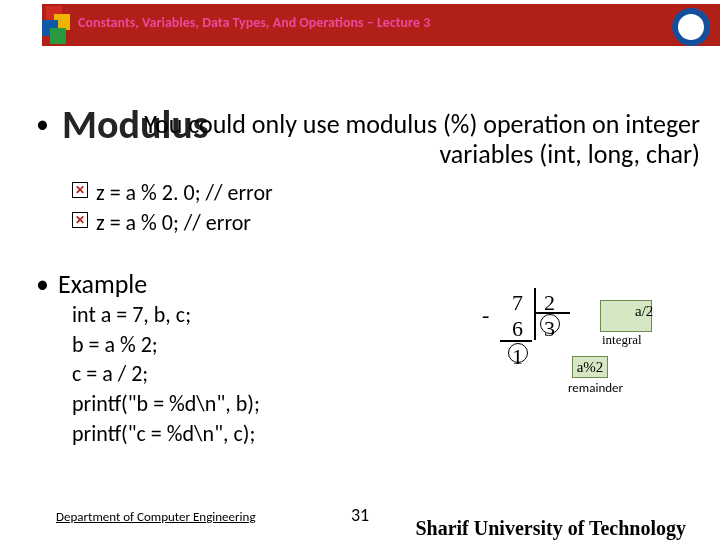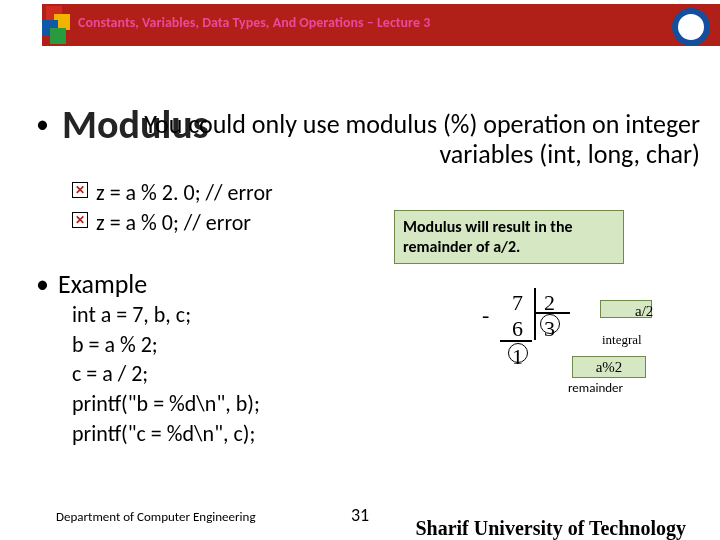--- a/index.html
+++ b/index.html
@@ -41,27 +41,27 @@
   .fig .n2 { position: absolute; left: 92px; top: 10px; }
   .fig .n6 { position: absolute; left: 60px; top: 36px; }
   .fig .n3 { position: absolute; left: 92px; top: 36px; }
   .fig .n1 { position: absolute; left: 60px; top: 64px; }
   .fig .vbar { position: absolute; left: 82px; top: 8px; width: 2px; height: 52px; background: #000; }
   .fig .hbar1 { position: absolute; left: 82px; top: 32px; width: 36px; height: 2px; background: #000; }
   .fig .hbar2 { position: absolute; left: 48px; top: 60px; width: 32px; height: 2px; background: #000; }
   .fig .minus { position: absolute; left: 30px; top: 22px; font-size: 22px; }
   .fig .circ1 { position: absolute; left: 56px; top: 63px; width: 20px; height: 20px; border: 1px solid #000; border-radius: 50%; }
   .fig .circ3 { position: absolute; left: 88px; top: 34px; width: 20px; height: 20px; border: 1px solid #000; border-radius: 50%; }
-  .fig .gbox1 { position: absolute; left: 148px; top: 20px; width: 52px; height: 18px; background: #d6e7c3; border: 1px solid #6f8a4b; font-size: 15px; text-align: center; line-height: 20px; padding-left: 34px; }
-  .fig .gbox2 { position: absolute; left: 120px; top: 76px; width: 74px; height: 22px; background: #d6e7c3; border: 1px solid #6f8a4b; font-size: 15px; text-align: center; line-height: 20px; }
+  .fig .gbox1 { position: absolute; left: 148px; top: 20px; width: 52px; height: 32px; background: #d6e7c3; border: 1px solid #6f8a4b; font-size: 15px; text-align: center; line-height: 20px; padding-left: 34px; }
+  .fig .gbox2 { position: absolute; left: 120px; top: 76px; width: 36px; height: 22px; background: #d6e7c3; border: 1px solid #6f8a4b; font-size: 15px; text-align: center; line-height: 20px; }
   .fig .lbl1 { position: absolute; left: 150px; top: 52px; font-size: 13px; font-family: Liberation Serif, serif; }
   .fig .lbl2 { position: absolute; left: 116px; top: 100px; font-size: 13px; font-family: Calibri, Arial, sans-serif; text-align: right; }
 
   
-  .foot-left { position: absolute; left: 56px; bottom: 16px; font-size: 13px; }
+  .foot-left { position: absolute; left: 56px; bottom: 16px; font-size: 13px; text-decoration: underline; }
   .foot-page { position: absolute; left: 50%; transform: translateX(-50%); bottom: 14px; font-size: 18px; }
   .foot-right { position: absolute; right: 34px; bottom: 0; font-size: 20px; font-family: Georgia, "Times New Roman", serif; font-weight: bold; }
 
   
   .logo-left svg { width: 46px; height: 44px; }
 </style>
 </head>
 <body>
 
 <div class="slide">
@@ -90,21 +90,20 @@
     <div class="row">
       <span class="xmark">✕</span>
       <span>z = a  %  2. 0; // error</span>
     </div>
     <div class="row">
       <span class="xmark">✕</span>
       <span>z = a  %  0; // error</span>
     </div>
   </div>
 
-  <div class="callout">Modulus will result in the remainder of a/2.</div>
 
   <div class="ex-head">
     <span class="bullet">•</span>
     <span class="txt">Example</span>
   </div>
 
   <div class="code">
     <div>int a = 7, b, c;</div>
     <div>b = a % 2;</div>
     <div>c = a / 2;</div>

